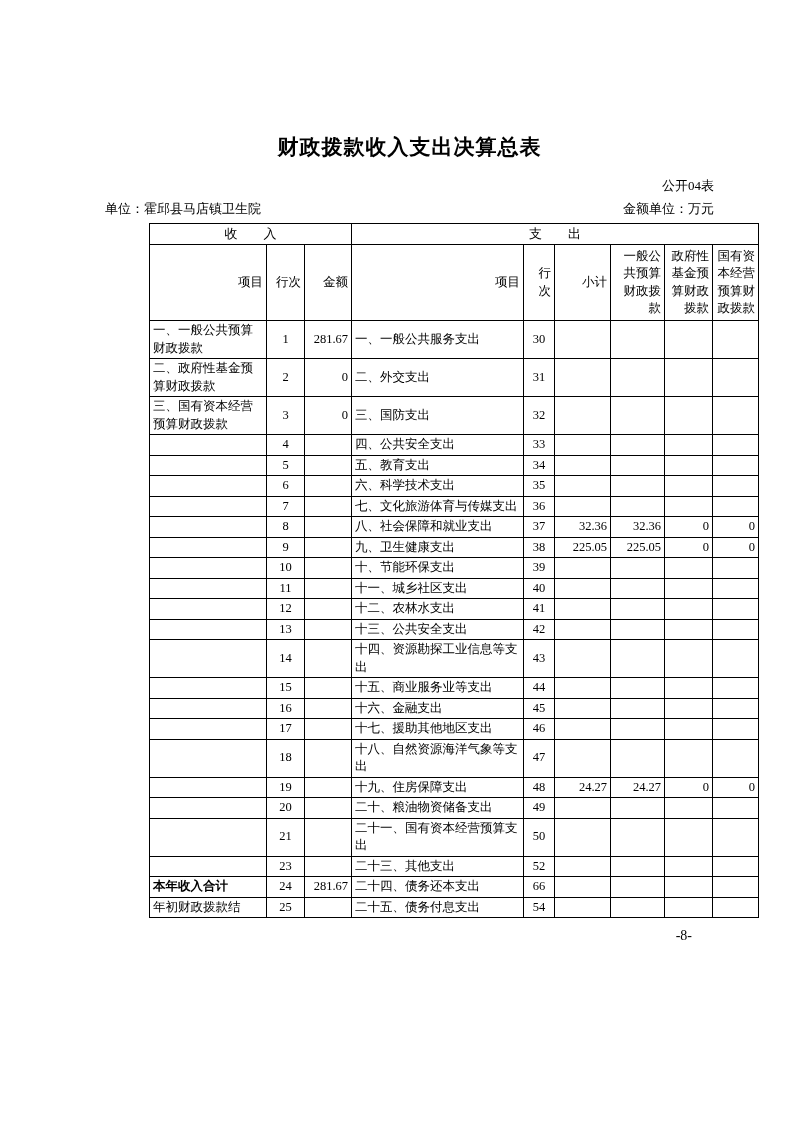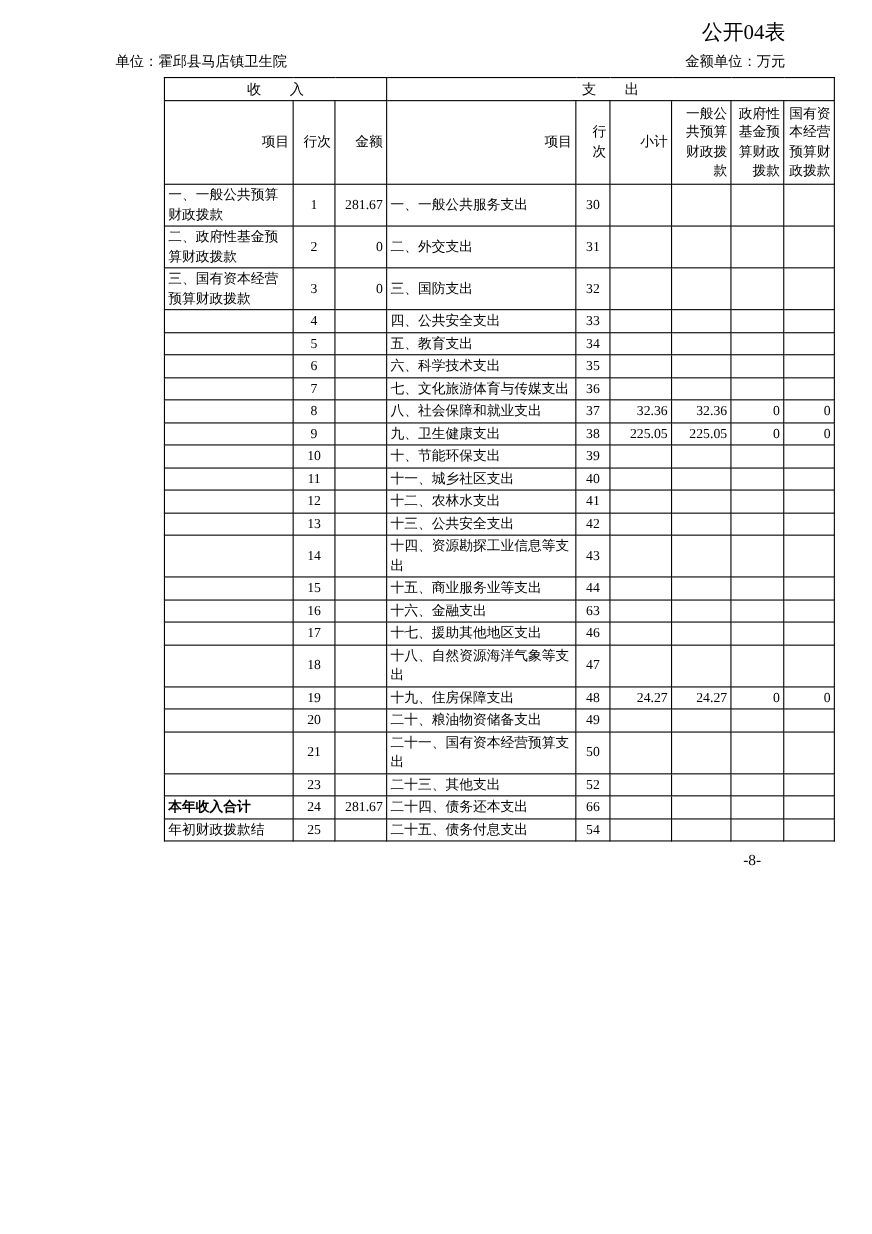--- a/index.html
+++ b/index.html
@@ -13,21 +13,21 @@
   }
   .content { width:609px; margin-left:105px; }
   .title {
     text-align:center;
     font-size:21px;
     font-weight:bold;
     padding-top:133px;
     letter-spacing:1px;
     font-family:"Liberation Sans","DejaVu Sans",sans-serif;
   }
-  .form-label { text-align:right; font-size:19px; margin-top:16px; }
+  .form-label { text-align:right; font-size:13px; margin-top:16px; }
   .unit-row {
     display:flex; justify-content:space-between;
     font-size:13px; margin-top:5px; margin-bottom:5px;
   }
   table { border-collapse:collapse; width:609px; table-layout:fixed;margin-left:44px; }
   th,td {
     border:1px solid #000;
     font-size:12.5px;
     font-weight:normal;
     padding:1px 3px;
@@ -50,20 +50,21 @@
     font-size:14px;
     margin-top:10px;
     padding-right:22px;
   }
 </style>
 </head>
 <body>
 
 <div class="content">
 
+  <div class="title">财政拨款收入支出决算总表</div>
 
   <div class="form-label">公开04表</div>
 
   <div class="unit-row">
     <span>单位：霍邱县马店镇卫生院</span>
     <span>金额单位：万元</span>
   </div>
 
   <table>
     <colgroup>
@@ -258,21 +259,21 @@
           <td class="num"></td>
           <td class="num"></td>
           <td class="num"></td>
           <td class="num"></td>
         </tr>
         <tr>
           <td class="item"></td>
           <td class="line">16</td>
           <td class="num"></td>
           <td class="item">十六、金融支出</td>
-          <td class="line">63</td>
+          <td class="line">45</td>
           <td class="num"></td>
           <td class="num"></td>
           <td class="num"></td>
           <td class="num"></td>
         </tr>
         <tr>
           <td class="item"></td>
           <td class="line">17</td>
           <td class="num"></td>
           <td class="item">十七、援助其他地区支出</td>

